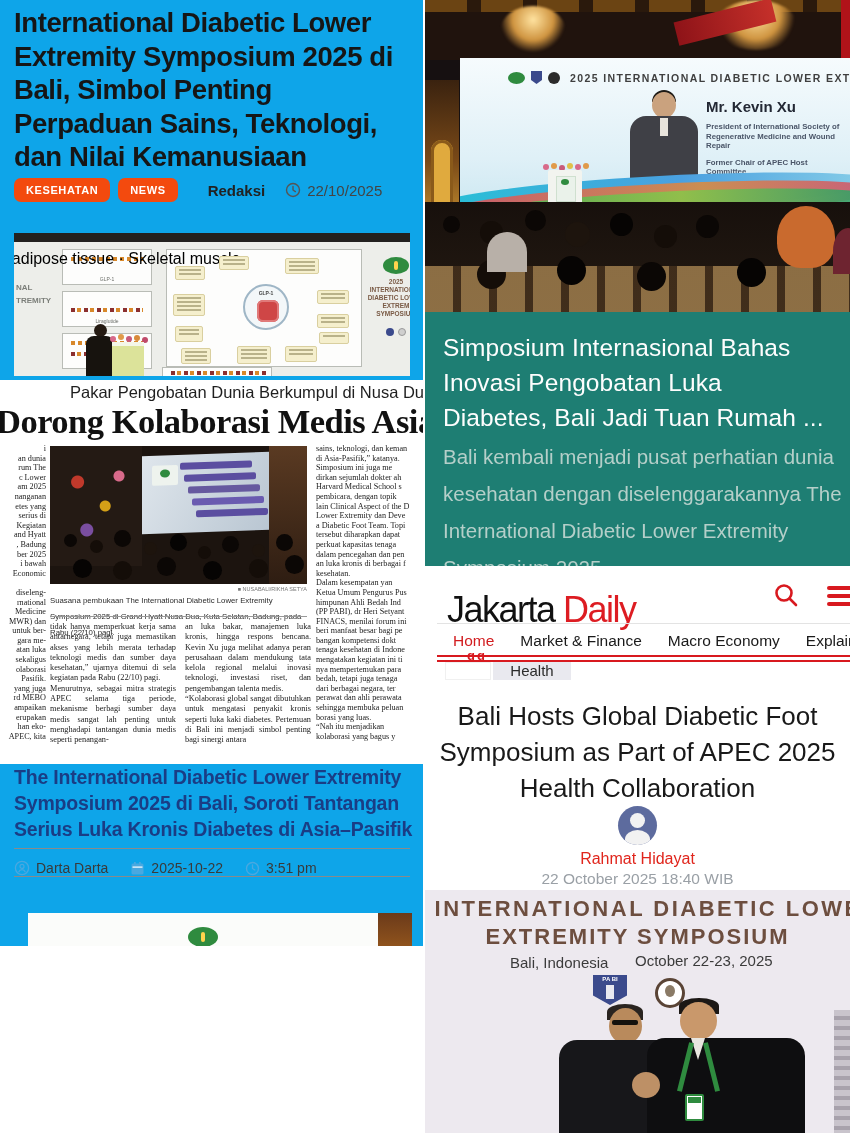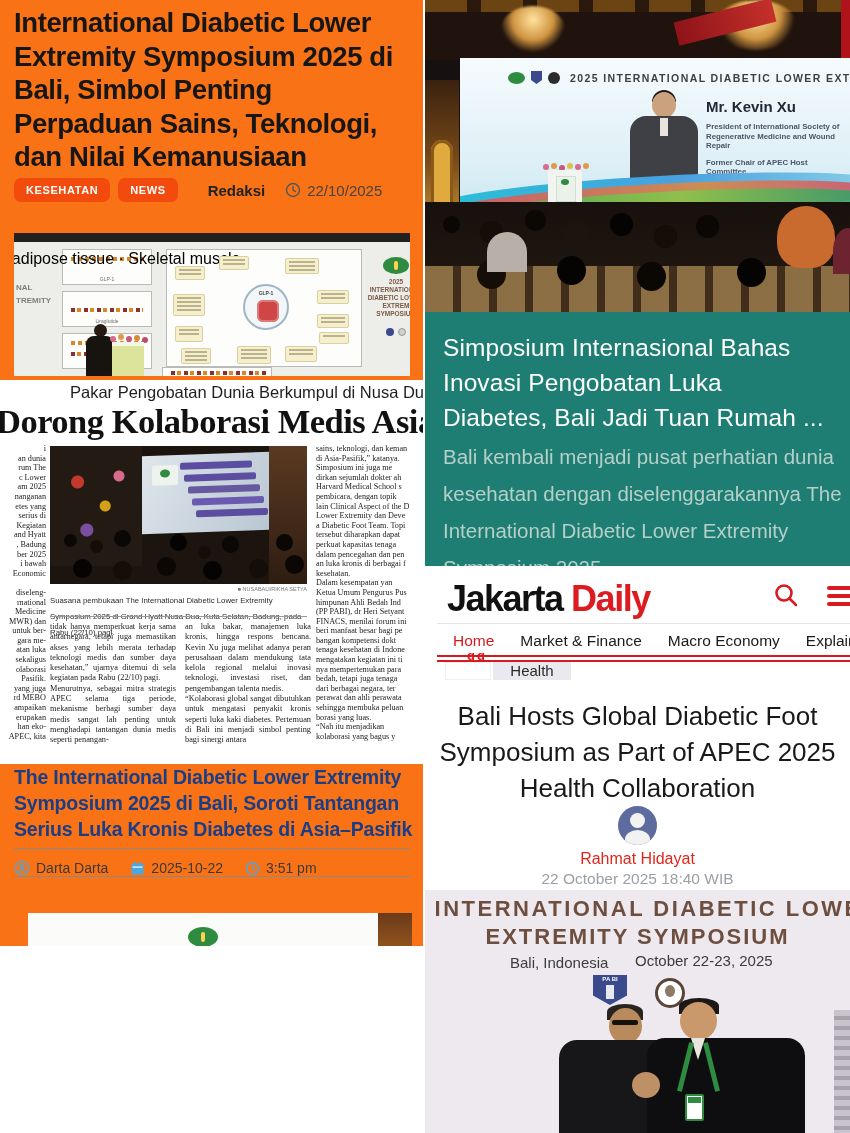--- a/index.html
+++ b/index.html
@@ -3,21 +3,21 @@
 <meta charset="utf-8">
 <style>
   *{box-sizing:border-box;margin:0;padding:0}
   html,body{width:850px;height:1133px;overflow:hidden;background:#fff;
     font-family:"Liberation Sans",sans-serif;}
   #screen{position:relative;width:850px;height:1133px;background:#fff;overflow:hidden}
   .pre{white-space:pre}
   .preline{white-space:pre-line}
 
   
-  .lcol{position:absolute;left:0;top:0;width:423px;height:946px;background:#f97316;overflow:hidden}
+  .lcol{position:absolute;left:0;top:0;width:423px;height:946px;background:#0ea5e9;overflow:hidden}
 
   .a1-head{position:absolute;left:14px;top:6px;width:402px;font-size:27.5px;line-height:33.5px;
     font-weight:800;letter-spacing:-.4px;color:#161616}
   .a1-meta{position:absolute;left:14px;top:178px;width:400px;display:flex;align-items:center}
   .badge{display:inline-block;color:#fff;font-size:11px;font-weight:bold;letter-spacing:.6px;
     padding:6px 12px;border-radius:7px;margin-right:8px}
   .a1-author{margin-left:22px;font-weight:bold;font-size:15px;color:#222}
   .a1-clock{margin-left:20px;display:flex;align-items:center;color:#555}
   .a1-date{margin-left:6px;font-size:15px;color:#444}
 
@@ -194,21 +194,21 @@
 
   
   .tealcard{position:absolute;left:0;top:312px;width:425px;height:254px;overflow:hidden}
   .tc-title{position:absolute;left:18px;top:18px;width:390px;font-size:24.5px;line-height:35px;
     font-weight:500;color:#fdfdfd;letter-spacing:.1px}
   .tc-excerpt{position:absolute;left:18px;top:126px;width:400px;font-size:20.5px;line-height:37px;
     color:#b5cfc9;font-weight:400}
 
   
   .jd{position:absolute;left:0;top:566px;width:425px;height:126px;background:#fff}
-  .jd-brand{position:absolute;left:22px;top:12px;font-size:36px;font-weight:700;letter-spacing:-1.5px;color:#111;white-space:nowrap}
+  .jd-brand{position:absolute;left:22px;top:23px;font-size:36px;font-weight:400;letter-spacing:-1.5px;color:#111;white-space:nowrap}
   .jd-search{position:absolute;left:348px;top:16px;width:26px;height:26px;color:#d8191f}
   .jd-burger{position:absolute;left:402px;top:20px;width:30px;height:20px;overflow:hidden}
   .jd-burger i{display:block;height:3.5px;background:#d8191f;border-radius:2px;margin-bottom:4.5px;width:30px}
   .jd-div{position:absolute;left:12px;top:57px;width:413px;border-top:1px solid #e3e3e3}
   .jd-nav{position:absolute;left:28px;top:66px;width:397px;display:flex;gap:26px;white-space:nowrap;
     overflow:hidden;font-size:15.5px;color:#1a1a1a}
   .jd-nav .active{color:#d21c1f}
   .jd-tagfrag{position:absolute;left:42px;top:82px;color:#d8191f;font-size:13px;font-weight:bold;letter-spacing:2px}
   .jd-redline{position:absolute;left:12px;top:89px;width:413px;height:7px;
     border-top:2.5px solid #d8191f;border-bottom:2.5px solid #d8191f}

